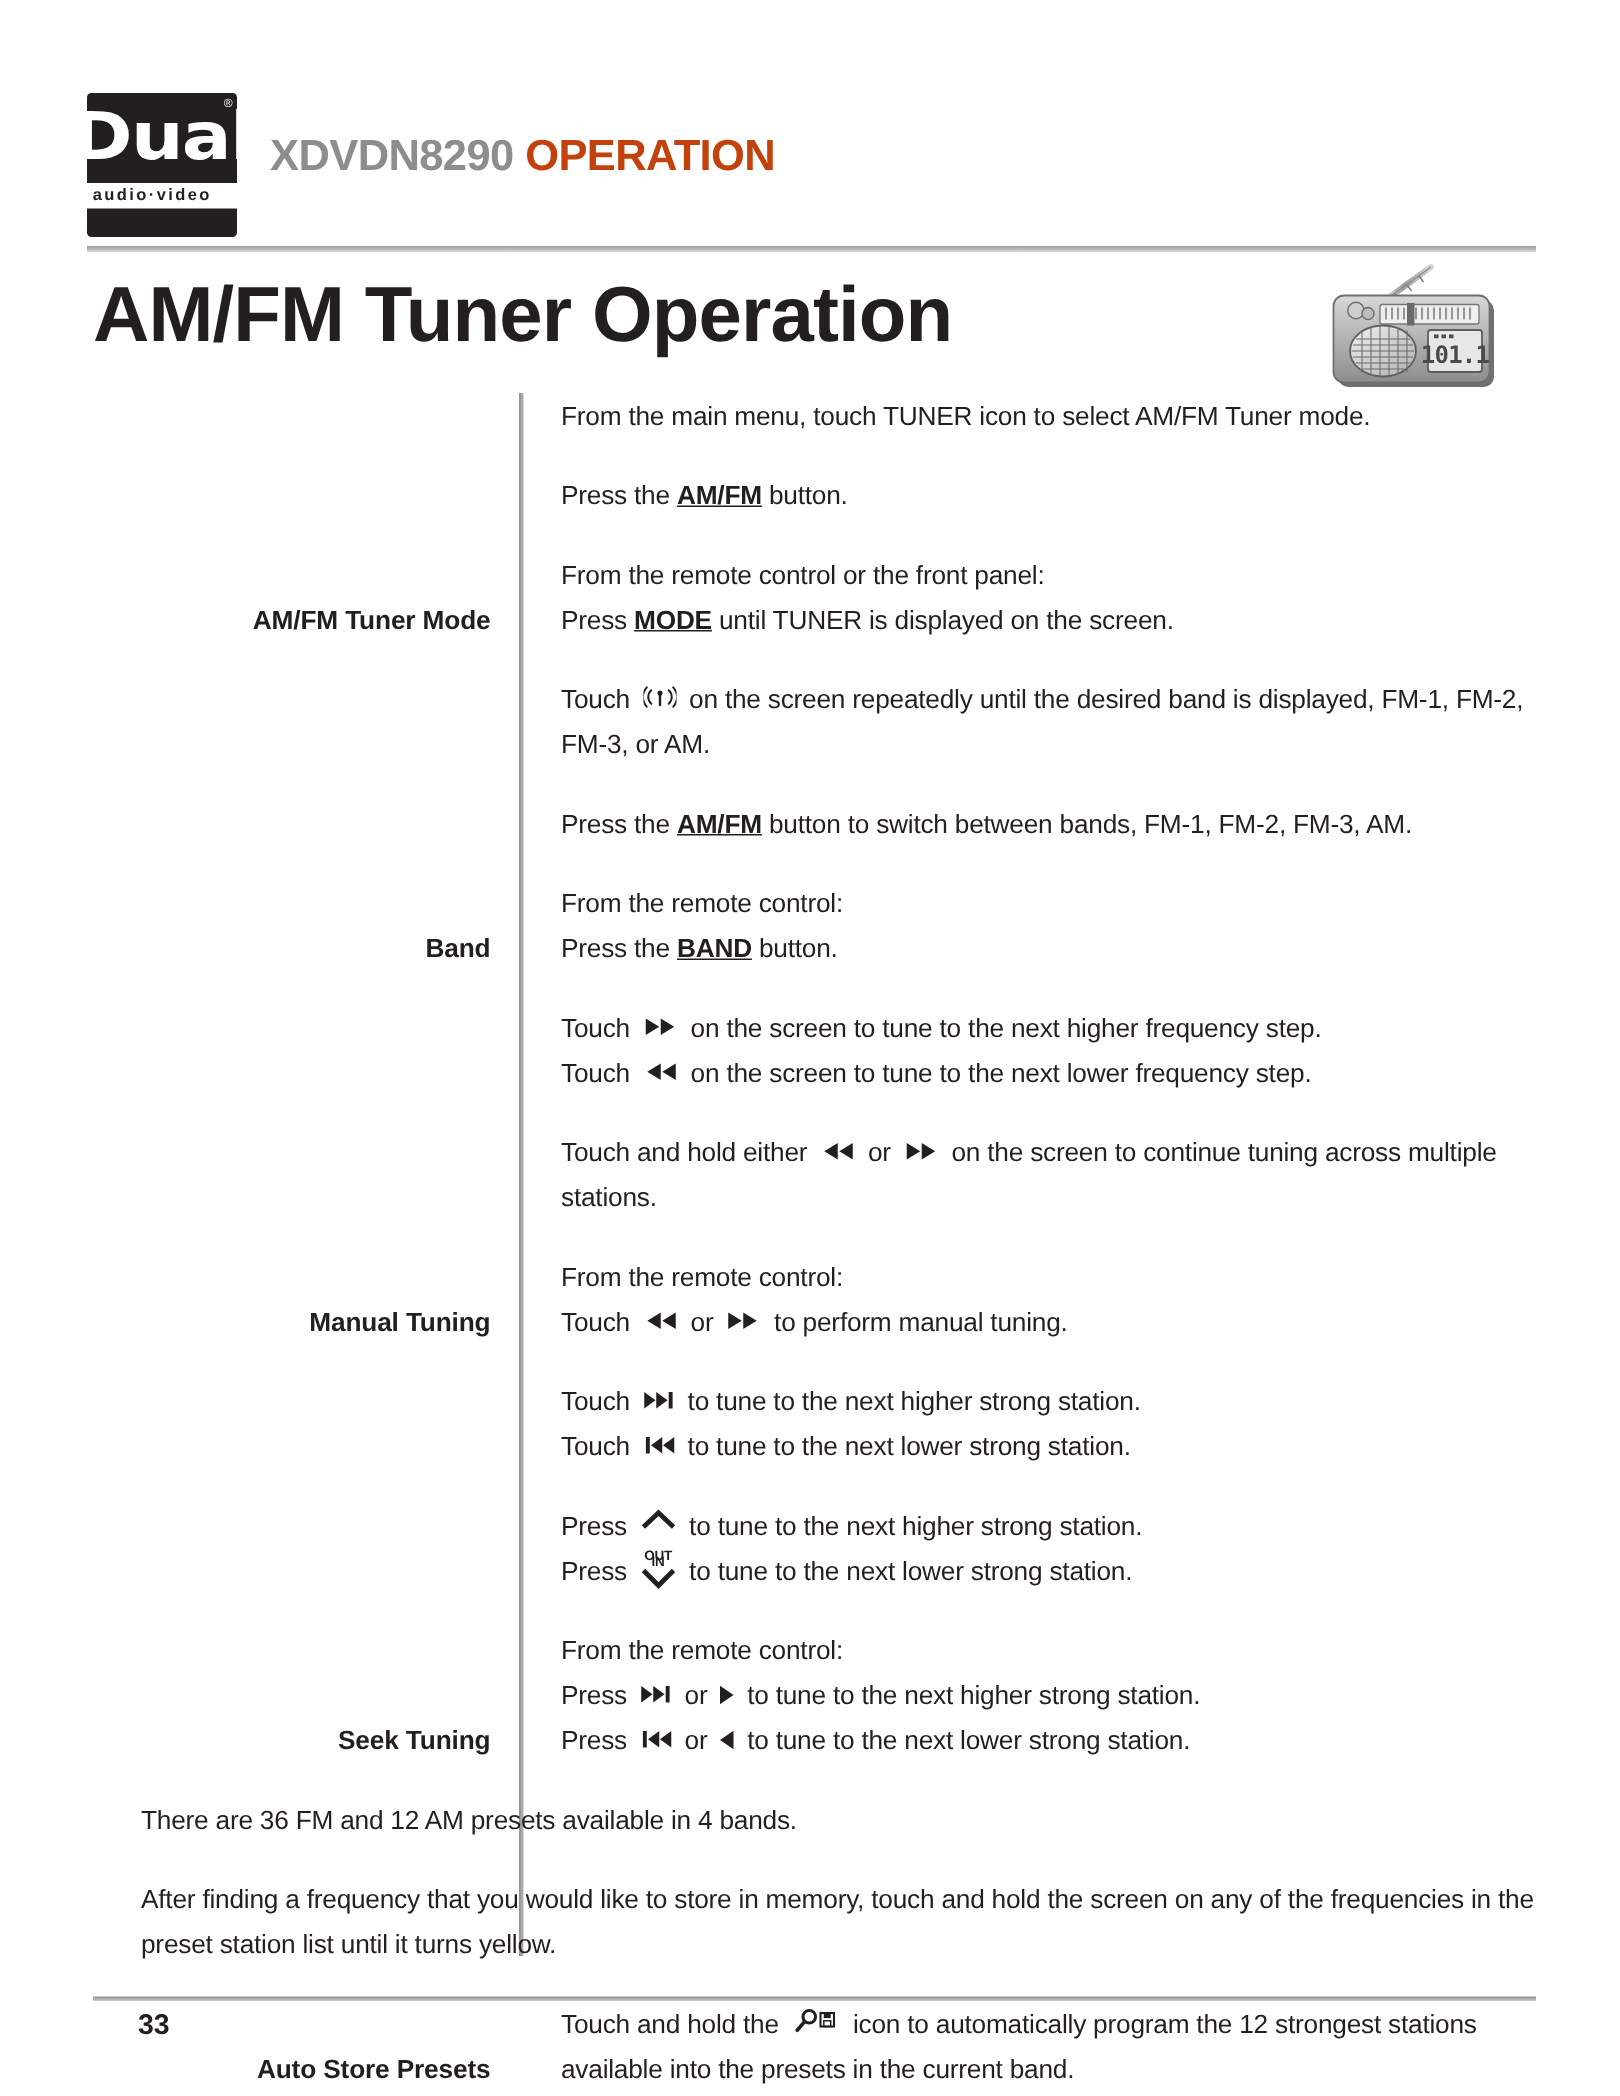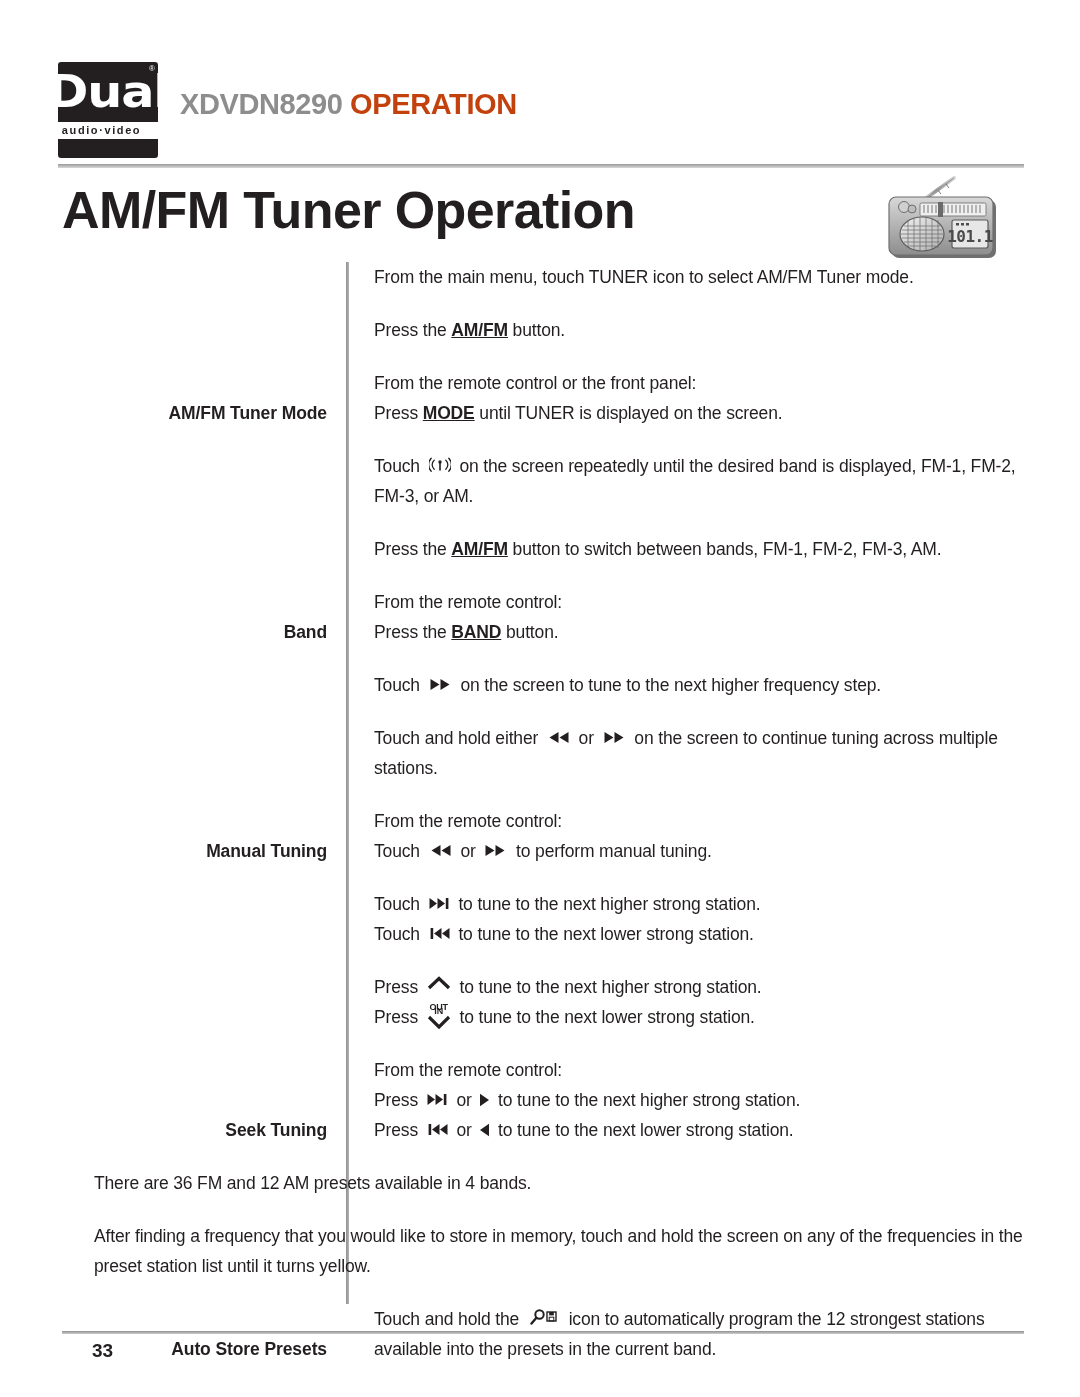--- a/index.html
+++ b/index.html
@@ -349,20 +349,26 @@
 
     <div class="row" style="margin-top:23px">
       <div class="row-label">Manual Tuning</div>
       <div class="row-body">
         <div class="para tight">
           <span>Touch </span><span class="ico ico-ff"><svg viewBox="0 0 21 13" xmlns="http://www.w3.org/2000/svg">
                 <polygon points="0.5,1 9.5,6.5 0.5,12" fill="#231f20"></polygon>
                 <polygon points="10.5,1 19.5,6.5 10.5,12" fill="#231f20"></polygon>
               </svg></span><span> on the screen to tune to the next higher frequency step.</span>
         </div>
+        <div class="para tight">
+          <span>Touch </span><span class="ico ico-ff"><svg viewBox="0 0 21 13" xmlns="http://www.w3.org/2000/svg">
+                <polygon points="10.5,1 1.5,6.5 10.5,12" fill="#231f20"></polygon>
+                <polygon points="20.5,1 11.5,6.5 20.5,12" fill="#231f20"></polygon>
+              </svg></span><span> on the screen to tune to the next lower frequency step.</span>
+        </div>
         <div class="para">
           <span>Touch and hold either </span><span class="ico ico-ff"><svg viewBox="0 0 21 13" xmlns="http://www.w3.org/2000/svg">
                 <polygon points="10.5,1 1.5,6.5 10.5,12" fill="#231f20"></polygon>
                 <polygon points="20.5,1 11.5,6.5 20.5,12" fill="#231f20"></polygon>
               </svg></span><span> or </span><span class="ico ico-ff"><svg viewBox="0 0 21 13" xmlns="http://www.w3.org/2000/svg">
                 <polygon points="0.5,1 9.5,6.5 0.5,12" fill="#231f20"></polygon>
                 <polygon points="10.5,1 19.5,6.5 10.5,12" fill="#231f20"></polygon>
               </svg></span><span> on the screen to continue tuning across multiple stations.</span>
         </div>
         <div class="para tight" style="margin-top:23px">

